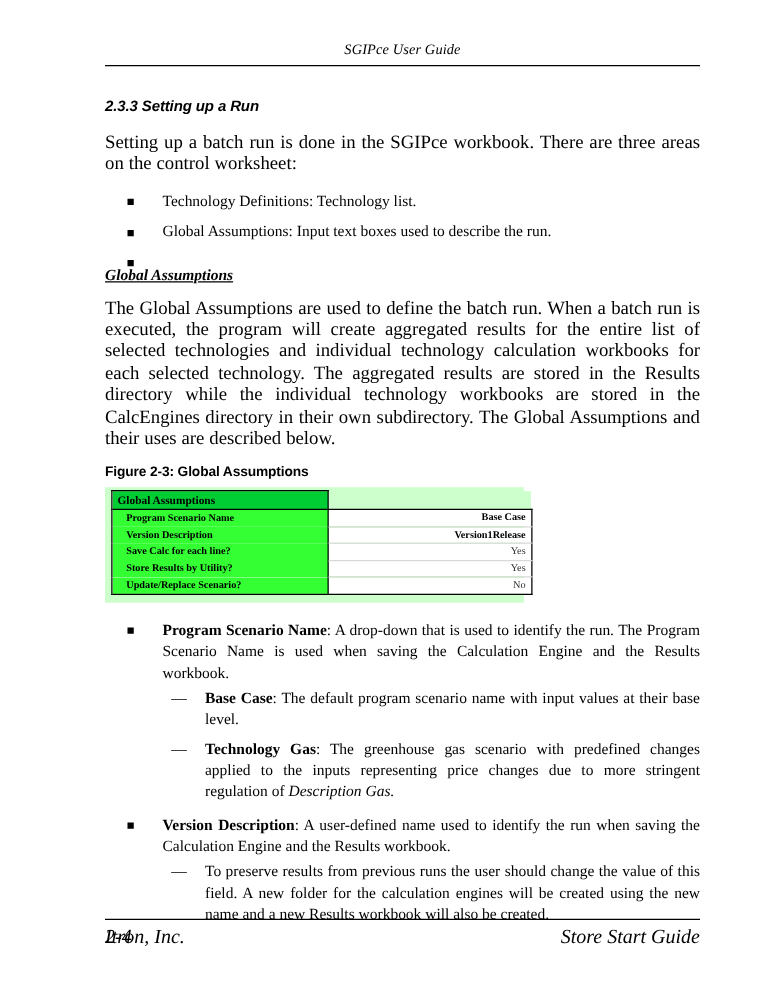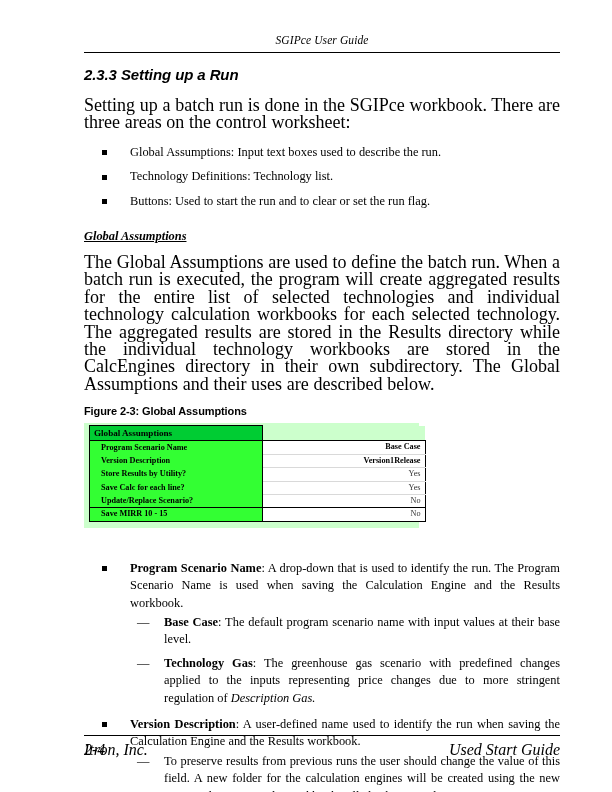--- a/index.html
+++ b/index.html
@@ -50,28 +50,28 @@
     position: absolute;
     left: 68px;
     top: 62px;
     width: 476px;
   }
 
   h2.section-heading {
     font-family: "Liberation Sans", "DejaVu Sans", sans-serif;
     font-weight: bold;
     font-style: italic;
+    font-size: 12px;
+    margin: 16px 0 14px 0;
+    padding: 0;
+    letter-spacing: -0.1px;
+  }
+
+  p.body {
     font-size: 15px;
-    margin: 4px 0 14px 0;
-    padding: 0;
-    letter-spacing: -0.1px;
-  }
-
-  p.body {
-    font-size: 18px;
     line-height: 17.4px;
     text-align: justify;
     margin: 0 0 12px 0;
     padding: 0;
     word-spacing: 0.2px;
   }
 
   
   ul.bul, ul.dash {
     list-style: none;
@@ -228,29 +228,28 @@
 
   <div class="content">
 
     <h2 class="section-heading">2.3.3  Setting up a Run</h2>
 
     <p class="body">Setting up a batch run is done in the SGIPce workbook.  There are three areas on the control worksheet:</p>
 
     <ul class="bul">
       <li>
         <span class="sq"></span>
+        <span>Technology Definitions:  Technology list.</span>
+      </li>
+      <li>
+        <span class="sq"></span>
         <span>Global Assumptions:  Input text boxes used to describe the run.</span>
       </li>
       <li>
         <span class="sq"></span>
-        <span>Technology Definitions:  Technology list.</span>
-      </li>
-      <li>
-        <span class="sq"></span>
-        <span>Buttons:  Used to start the run and to clear or set the run flag.</span>
       </li>
     </ul>
 
     <p style="margin:16px 0 10px 0;">
       <span style="font-weight:bold; font-style:italic; text-decoration:underline; font-size:12.4px;">Global Assumptions</span>
     </p>
 
     <p class="body">The Global Assumptions are used to define the batch run.  When a batch run is executed, the program will create aggregated results for the entire list of selected technologies and individual technology calculation workbooks for each selected technology.  The aggregated results are stored in the Results directory while the individual technology workbooks are stored in the CalcEngines directory in their own subdirectory.  The Global Assumptions and their uses are described below.</p>
 
     <div class="fig-caption">Figure 2-3:  Global Assumptions</div>
@@ -266,42 +265,38 @@
             </tr>
             <tr class="first-row">
               <td class="lbl">Program Scenario Name</td>
               <td class="val strong">Base Case</td>
             </tr>
             <tr>
               <td class="lbl">Version Description</td>
               <td class="val strong">Version1Release</td>
             </tr>
             <tr>
+              <td class="lbl">Save Calc for each line?</td>
+              <td class="val">Yes</td>
+            </tr>
+            <tr>
               <td class="lbl">Store Results by Utility?</td>
               <td class="val">Yes</td>
             </tr>
-            <tr>
-              <td class="lbl">Save Calc for each line?</td>
-              <td class="val">Yes</td>
-            </tr>
             <tr class="last-group">
               <td class="lbl">Update/Replace Scenario?</td>
-              <td class="val">No</td>
-            </tr>
-            <tr class="final">
-              <td class="lbl">Save MIRR 10 - 15</td>
               <td class="val">No</td>
             </tr>
           </tbody>
         </table>
       </div>
       <div class="sheet-bottompad"></div>
     </div>
 
-    <ul class="bul" style="margin-top:32px;">
+    <ul class="bul" style="margin-top:14px;">
 
       <li>
         <span class="sq"></span>
         <b class="lead">Program Scenario Name</b><span>:  A drop-down that is used to identify the run.  The Program Scenario Name is used when saving the Calculation Engine and the Results workbook.</span>
 
         <ul class="dash">
           <li>
             <span class="dash-mark">—</span>
             <b class="lead">Base Case</b><span>:  The default program scenario name with input values at their base level.</span>
           </li>
@@ -325,16 +320,16 @@
       </li>
 
     </ul>
 
   </div>
 
   <div class="footer-rule"></div>
   <div class="page-footer">
     <span>Itron, Inc.</span>
     <span class="center">2-4</span>
-    <span>Used Start Guide</span>
+    <span>Store Start Guide</span>
   </div>
 
 </div>
 
 </body></html>

